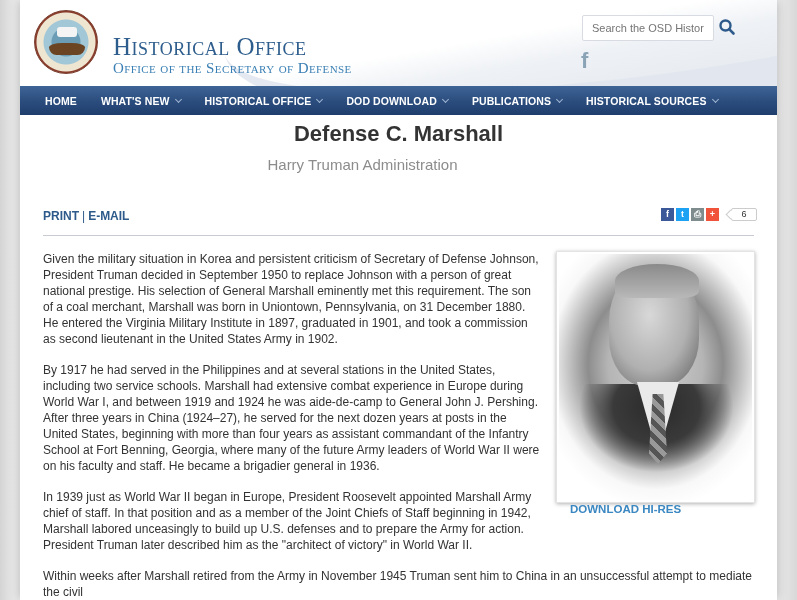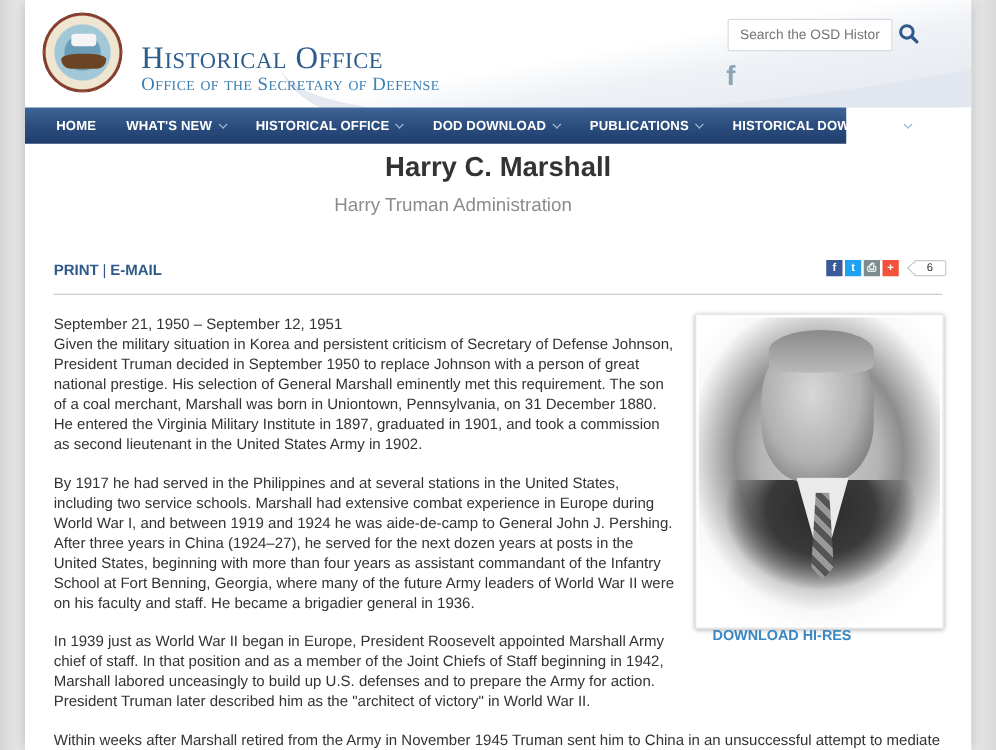--- a/index.html
+++ b/index.html
@@ -75,21 +75,21 @@
     position: absolute; left: 698px; top: 18px; width: 18px; height: 18px;
     cursor: pointer;
   }
   .fb-icon {
     position: absolute; left: 561px; top: 50px;
     font-family: "Liberation Sans", sans-serif; font-weight: bold;
     font-size: 22px; color: #8aa4b6; line-height: 22px;
   }
   
   .nav {
-    position: absolute; left: 0; top: 86px; width: 657px; height: 29px;
+    position: absolute; left: 0; top: 86px; width: 757px; height: 29px;
     background: linear-gradient(#3e6495, #2a4c7d 55%, #1f3e6c);
     display: flex; align-items: center; padding-left: 25px;
   }
   .nav-item {
     color: #fff; font-weight: bold; font-size: 10.5px; letter-spacing: 0.1px;
     margin-right: 24px; display: flex; align-items: center; cursor: pointer;
     white-space: nowrap;
   }
   .nav-item .chev {
     display: inline-block; width: 5px; height: 5px;
@@ -223,26 +223,26 @@
     </div>
     <div class="nav-item">
       <span>DOD DOWNLOAD</span>
       <span class="chev"></span>
     </div>
     <div class="nav-item">
       <span>PUBLICATIONS</span>
       <span class="chev"></span>
     </div>
     <div class="nav-item">
-      <span>HISTORICAL DOWNLOAD</span>
-      <span class="chev"></span>
-    </div>
-  </div>
-
-  <h1 class="title">Harry C. Marshall</h1>
+      <span>HISTORICAL SOURCES</span>
+      <span class="chev"></span>
+    </div>
+  </div>
+
+  <h1 class="title">Defense C. Marshall</h1>
   <div class="subtitle">Harry Truman Administration</div>
 
   <div class="print-bar">
     <a>PRINT</a><span class="sep">|</span><a>E-MAIL</a>
   </div>
 
   <div class="share">
     <div class="sq" style="background:#3b5998">
       <span>f</span>
     </div>
@@ -254,21 +254,20 @@
     </div>
     <div class="sq" style="background:#f0523a">
       <span>+</span>
     </div>
     <div class="count">6</div>
   </div>
 
   <div class="divider"></div>
 
   <div class="article">
-    <div>September 21, 1950 – September 12, 1951</div>
     <p>Given the military situation in Korea and persistent criticism of Secretary of Defense Johnson, President Truman decided in September 1950 to replace Johnson with a person of great national prestige. His selection of General Marshall eminently met this requirement. The son of a coal merchant, Marshall was born in Uniontown, Pennsylvania, on 31 December 1880. He entered the Virginia Military Institute in 1897, graduated in 1901, and took a commission as second lieutenant in the United States Army in 1902.</p>
     <p>By 1917 he had served in the Philippines and at several stations in the United States, including two service schools. Marshall had extensive combat experience in Europe during World War I, and between 1919 and 1924 he was aide-de-camp to General John J. Pershing. After three years in China (1924–27), he served for the next dozen years at posts in the United States, beginning with more than four years as assistant commandant of the Infantry School at Fort Benning, Georgia, where many of the future Army leaders of World War II were on his faculty and staff. He became a brigadier general in 1936.</p>
     <p>In 1939 just as World War II began in Europe, President Roosevelt appointed Marshall Army chief of staff. In that position and as a member of the Joint Chiefs of Staff beginning in 1942, Marshall labored unceasingly to build up U.S. defenses and to prepare the Army for action. President Truman later described him as the "architect of victory" in World War II.</p>
     <p class="wide">Within weeks after Marshall retired from the Army in November 1945 Truman sent him to China in an unsuccessful attempt to mediate the civil</p>
   </div>
 
   <div class="photo-frame">
     <div class="photo" title="Portrait of George C. Marshall">
       <div class="suit"></div>
       <div class="head"></div>

